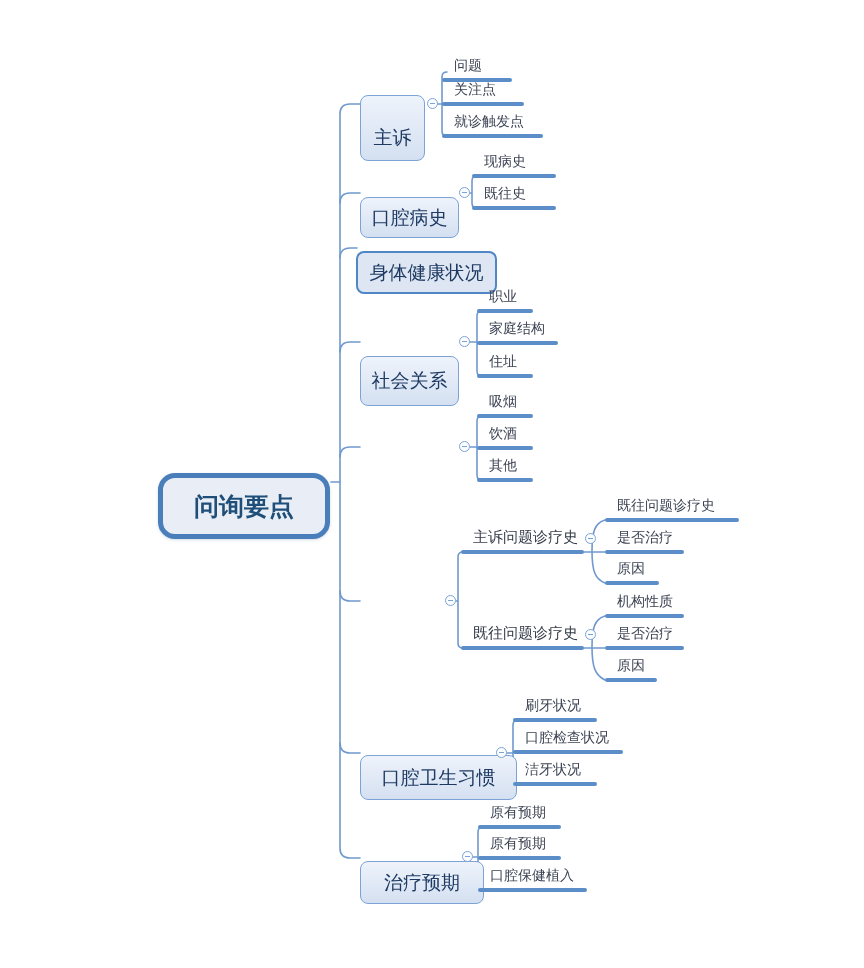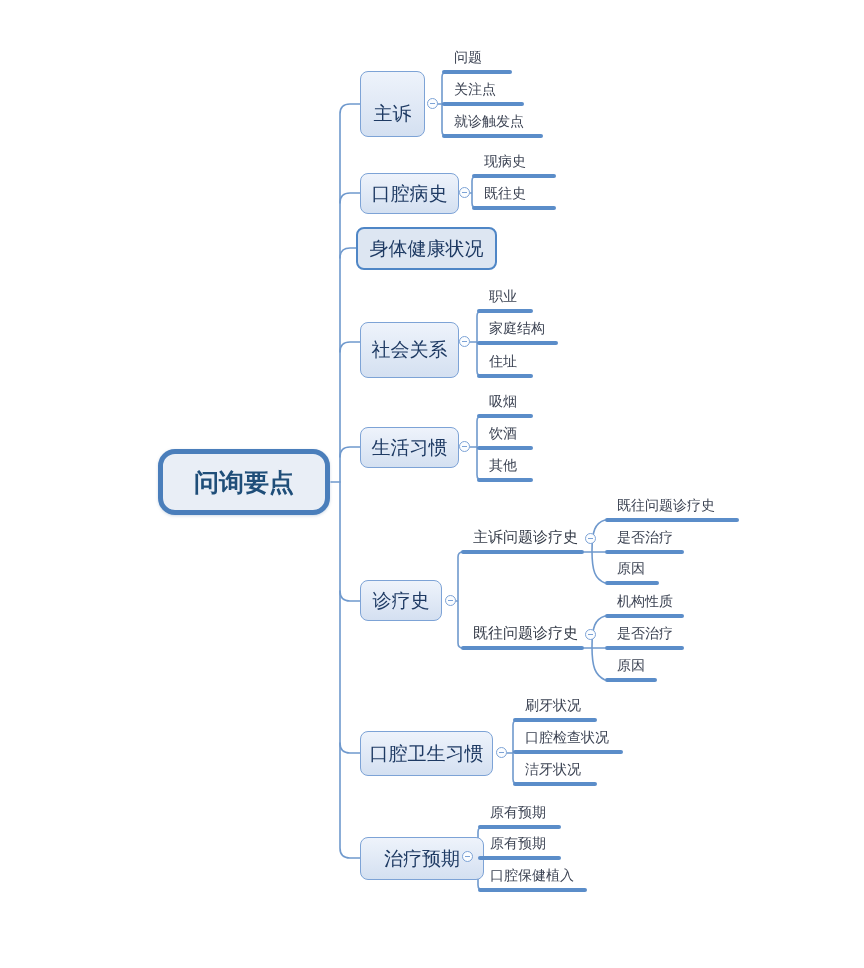--- a/index.html
+++ b/index.html
@@ -3,21 +3,21 @@
 <meta charset="utf-8">
 <style>
   html,body{margin:0;padding:0;background:#ffffff;}
   body{font-family:"Liberation Sans","DejaVu Sans",sans-serif;}
   #canvas{position:relative;width:864px;height:968px;background:#ffffff;overflow:hidden;}
   #connectors{position:absolute;left:0;top:0;width:864px;height:968px;}
 
   .node{position:absolute;box-sizing:border-box;display:flex;align-items:center;justify-content:center;
         border:1.4px solid #7da3d6;border-radius:8px;
         background:linear-gradient(180deg,#eef3fb 0%,#d4e0f1 100%);
-        color:#1e3a63;font-size:19px;white-space:nowrap;cursor:default;}
+        color:#1e3a63;font-size:19px;white-space:nowrap;cursor:default;margin-top:24px;}
   .node.hl{border:2.4px solid #4f86c6;background:#dde6f2;}
   .node.textlow{align-items:flex-end;padding-bottom:9px;}
   .node.root{border:5px solid #4a7ebb;border-radius:17px;background:#e9eef6;
         color:#1f4e79;font-weight:bold;font-size:25px;
         box-shadow:0 1px 3px rgba(70,110,160,0.25);}
 
   .leaf{position:absolute;height:22px;}
   .leaf-label{position:absolute;left:12px;bottom:5px;font-size:14px;color:#3b4252;white-space:nowrap;}
   .leaf.lvl2 .leaf-label{font-size:15px;color:#333a47;}
   .leaf-bar{position:absolute;left:0;right:0;bottom:-2px;height:4px;border-radius:2px;background:#5b8dc9;}
@@ -55,27 +55,25 @@
       <path d="M 605 520 C 595 523 592 531 592 551 C 592 571 595 579 605 583 M 584 552 L 605 552"></path>
       <path d="M 605 616 C 595 619 592 627 592 647 C 592 667 595 675 605 680 M 584 648 L 605 648"></path>
     </g>
   </svg>
 
   <div class="node root" style="left:158px;top:449px;width:172px;height:66px">问询要点</div>
 
   <div class="node textlow" style="left:360px;top:71px;width:65px;height:66px">主诉</div>
   <div class="node" style="left:360px;top:173px;width:99px;height:41px">口腔病史</div>
   <div class="node hl" style="left:356px;top:227px;width:141px;height:43px">身体健康状况</div>
-  <div class="node" style="left:360px;top:322px;width:99px;height:56px">社会关系</div>
-  <div class="node" style="left:360px;top:427px;width:99px;height:41px">生活习惯</div>
-  <div class="node" style="left:360px;top:580px;width:82px;height:41px">诊疗史</div>
-  <div class="node" style="left:360px;top:731px;width:133px;height:45px">口腔卫生习惯</div>
+  <div class="node" style="left:360px;top:332px;width:99px;height:50px">社会关系</div>
+  <div class="node" style="left:360px;top:731px;width:157px;height:45px">口腔卫生习惯</div>
   <div class="node" style="left:360px;top:837px;width:124px;height:43px">治疗预期</div>
 
-  <div class="leaf" style="left:442px;top:50px;width:70px">
+  <div class="leaf" style="left:442px;top:58px;width:70px">
     <span class="leaf-label">问题</span>
     <span class="leaf-bar"></span>
     </div>
   <div class="leaf" style="left:442px;top:82px;width:82px">
     <span class="leaf-label">关注点</span>
     <span class="leaf-bar"></span>
     </div>
   <div class="leaf" style="left:442px;top:114px;width:101px">
     <span class="leaf-label">就诊触发点</span>
     <span class="leaf-bar"></span>

